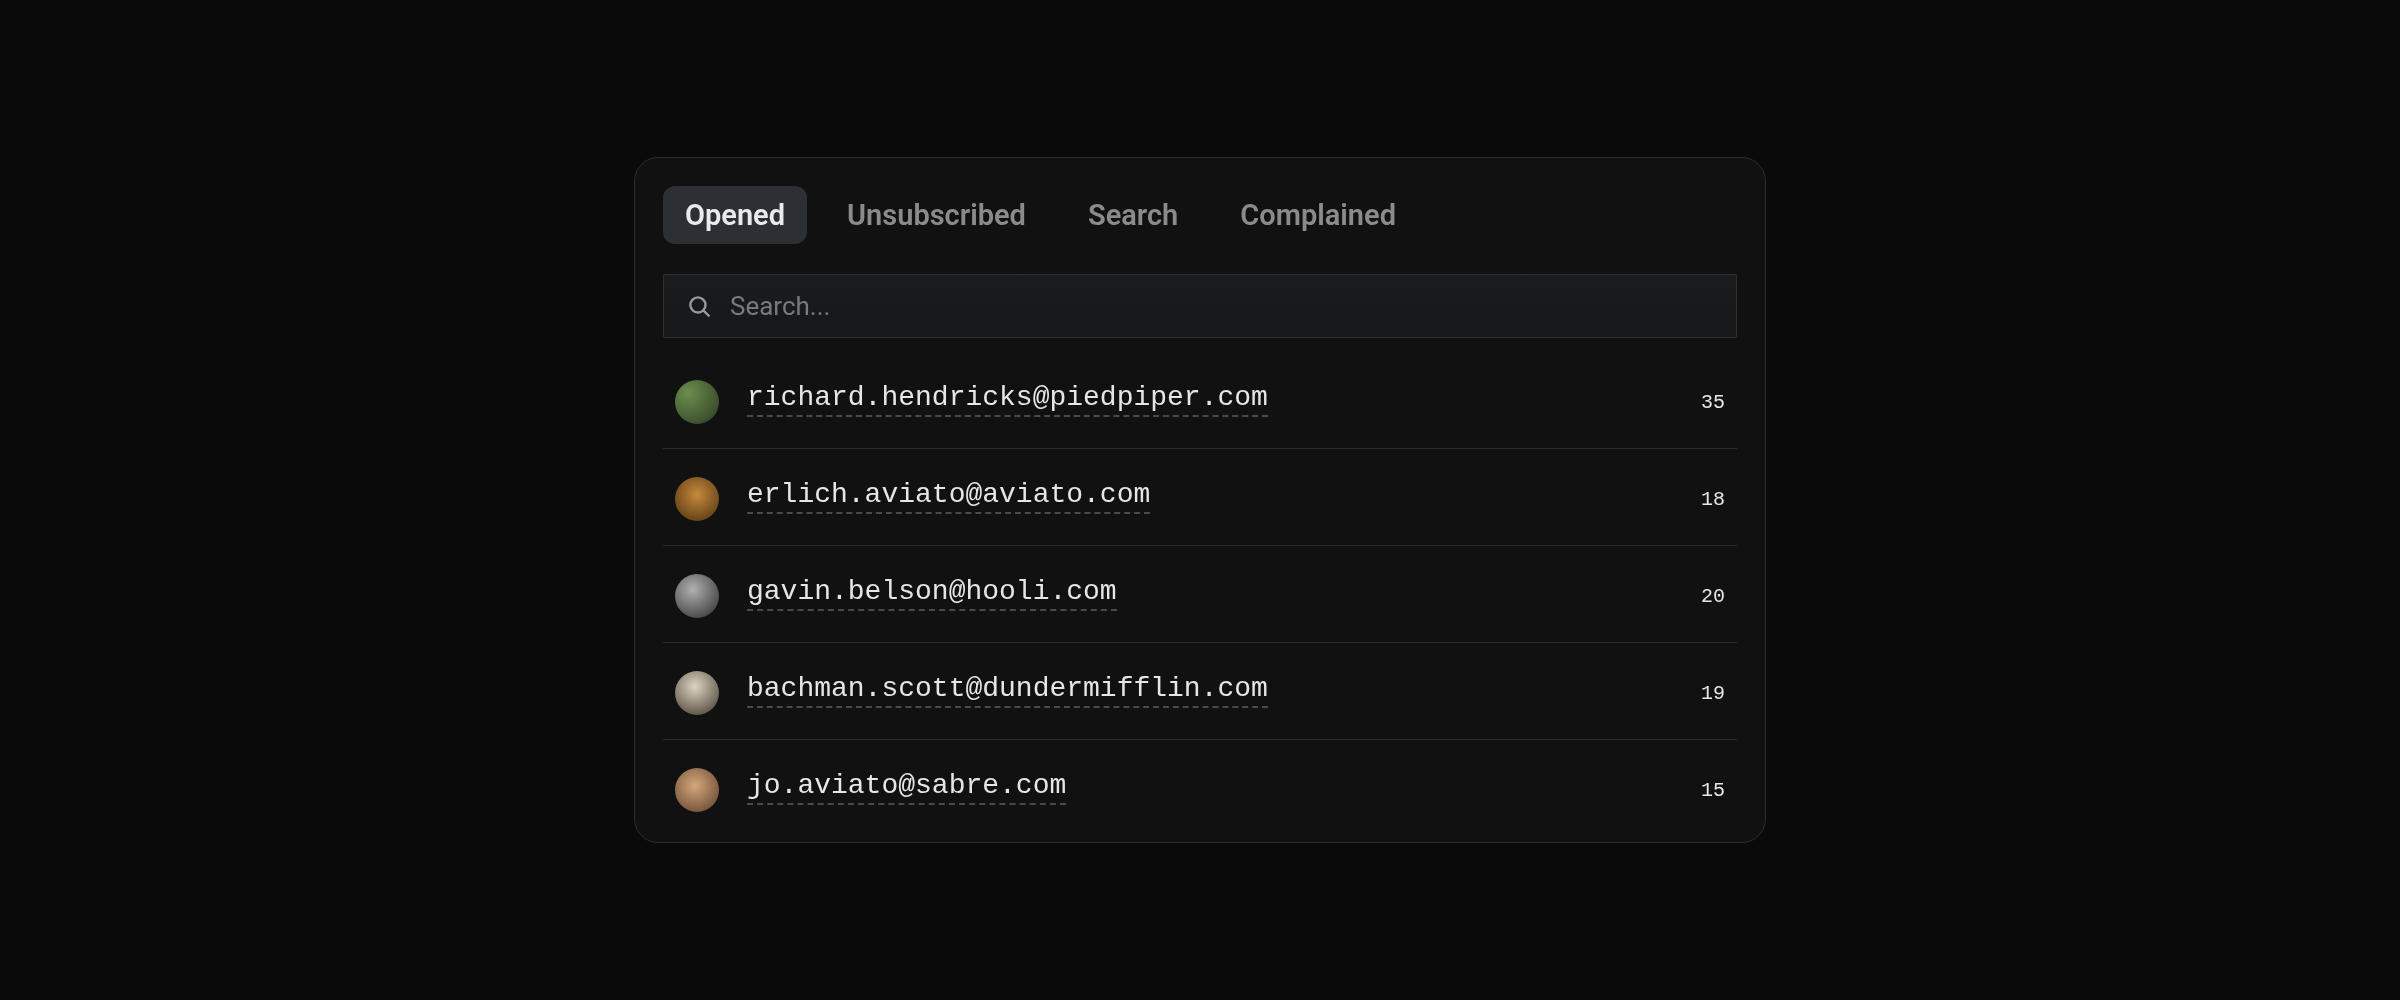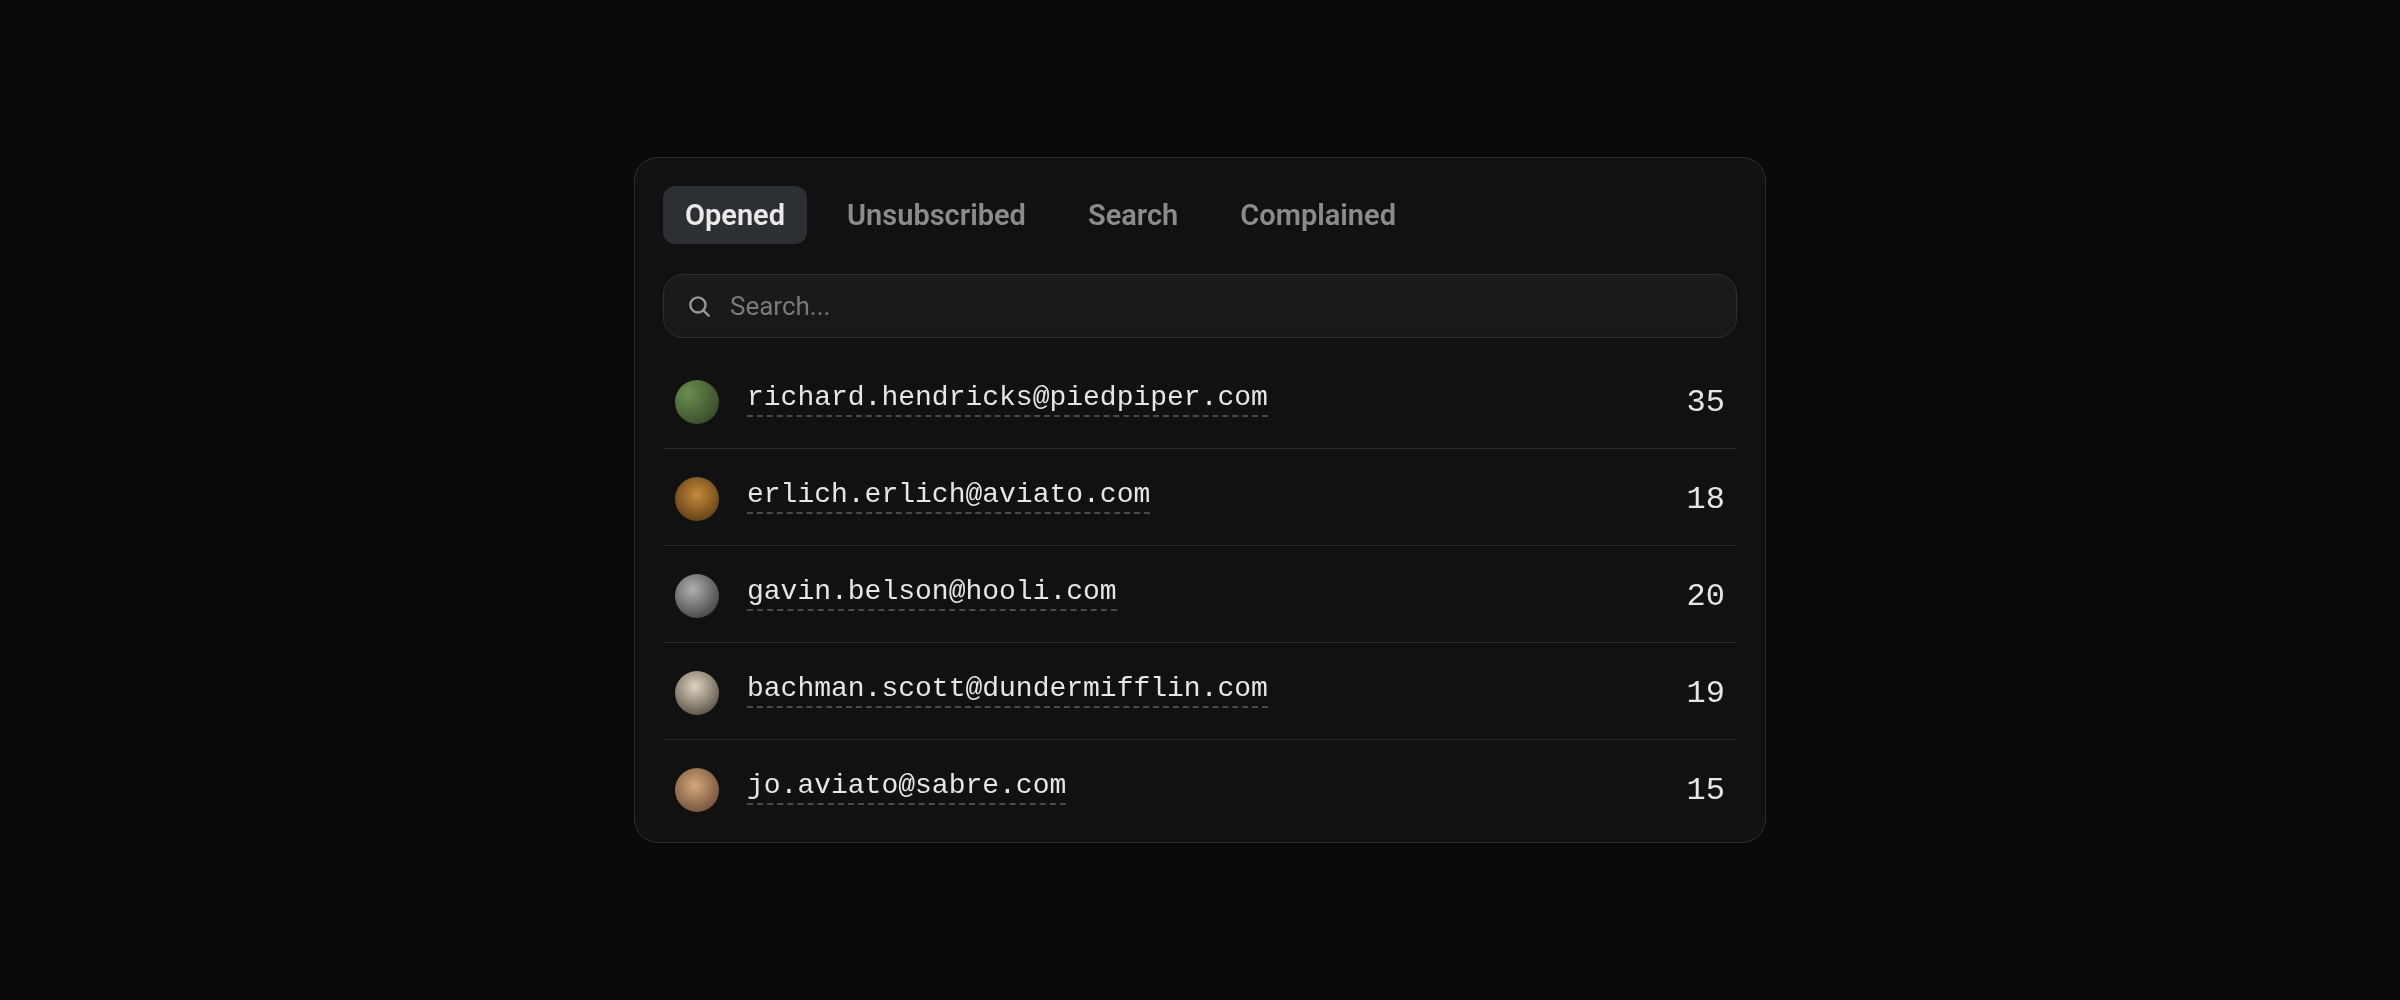--- a/index.html
+++ b/index.html
@@ -41,21 +41,21 @@
     .tab.active {
       background: #2c2f33;
       color: #eaeaea;
     }
     .search-wrap {
       display: flex;
       align-items: center;
       gap: 18px;
       background: linear-gradient(#1a1b1d, #17181a);
       border: 1px solid #2f3033;
-      border-radius: 20px;
+      border-radius: 2px;
       padding: 16px 22px;
       margin-bottom: 14px;
     }
     .search-icon svg {
       width: 26px;
       height: 26px;
       display: block;
     }
     .search-input {
       flex: 1;
@@ -99,21 +99,21 @@
       padding-bottom: 2px;
       align-self: flex-start;
       margin-top: 2px;
       width: fit-content;
       flex: 0 1 auto;
     }
     .spacer {
       flex: 1;
     }
     .count {
-      font-size: 32px;
+      font-size: 20px;
       color: #e6e6e6;
       font-variant-numeric: tabular-nums;
     }
     .av0 { background: radial-gradient(circle at 30% 30%, #6b8e4e, #2d3a22); }
     .av1 { background: radial-gradient(circle at 50% 40%, #c78a3a, #4a2e10); }
     .av2 { background: radial-gradient(circle at 40% 35%, #b0b0b0, #2a2a2a); }
     .av3 { background: radial-gradient(circle at 45% 35%, #e0d4c0, #3a342a); }
     .av4 { background: radial-gradient(circle at 45% 40%, #d4a87a, #5a3a2a); }
   </style>
 </head>
@@ -142,21 +142,21 @@
 
     <div class="row">
       <div class="avatar av0"></div>
       <span class="email">richard.hendricks@piedpiper.com</span>
       <span class="spacer"></span>
       <span class="count">35</span>
     </div>
 
     <div class="row">
       <div class="avatar av1"></div>
-      <span class="email">erlich.erlich@aviato.com</span>
+      <span class="email">erlich.aviato@aviato.com</span>
       <span class="spacer"></span>
       <span class="count">18</span>
     </div>
 
     <div class="row">
       <div class="avatar av2"></div>
       <span class="email">gavin.belson@hooli.com</span>
       <span class="spacer"></span>
       <span class="count">20</span>
     </div>

